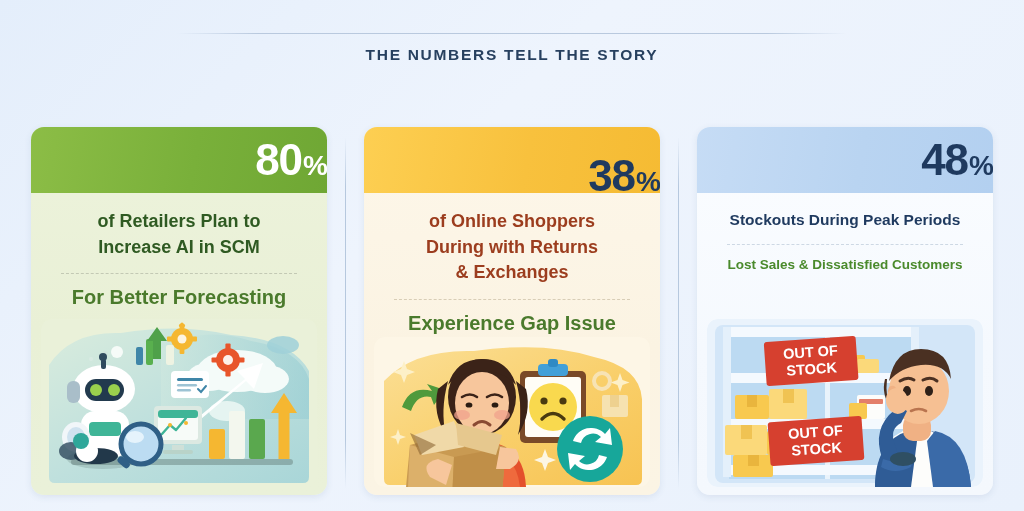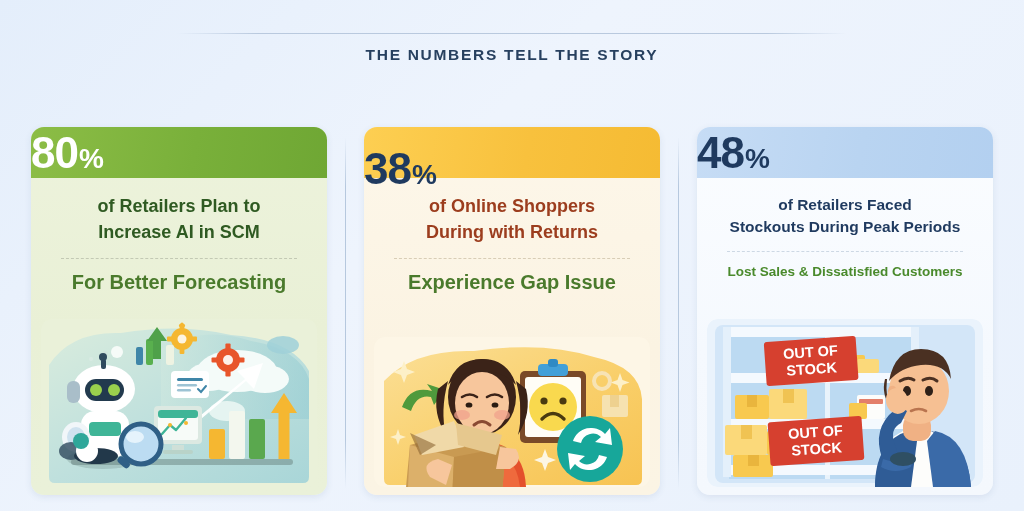--- a/index.html
+++ b/index.html
@@ -40,21 +40,21 @@
     border-radius: 13px; overflow: hidden; position: relative;
     display: flex; flex-direction: column;
     box-shadow: 0 2px 7px rgba(60,90,130,0.10);
   }
   .divider-v {
     width: 1px; align-self: stretch; margin: 10px 0;
     background: linear-gradient(to bottom, rgba(175,195,220,0), #b6c8de 14%, #b6c8de 86%, rgba(175,195,220,0));
   }
 
   .card-head {
-    height: 51px; display: flex; align-items: center; justify-content: flex-start;
+    height: 66px; display: flex; align-items: center; justify-content: flex-end;
   }
   .pct {
     font-size: 44px; font-weight: bold; letter-spacing: -1px;
     display: flex; align-items: baseline;
   }
   .pct .sym { font-size: 28px; font-weight: bold; margin-left: 1px; }
 
   .card-body { flex: 1; display: flex; flex-direction: column; align-items: center; }
   .stat-text {
     margin-top: 16px; text-align: center; font-size: 18px; font-weight: bold;
@@ -235,20 +235,21 @@
     <div class="card-head">
       <div class="pct">
         <span>38</span>
           <span class="sym">%</span>
       </div>
     </div>
     <div class="card-body">
       <div class="stat-text">
         <div>of Online Shoppers</div>
         <div>During with Returns</div>
+        <div>&amp; Exchanges</div>
       </div>
       <div class="dash-rule"></div>
       <div class="tagline">Experience Gap Issue</div>
     </div>
     <div class="illus" style="height:150px">
       <svg viewBox="0 0 276 150" preserveAspectRatio="xMidYMid slice">
         <defs>
           <linearGradient id="g2bg" x1="0" y1="0" x2="1" y2="1">
             <stop offset="0" stop-color="#fbdf96"></stop>
               <stop offset="0.55" stop-color="#f9cf6a"></stop>
@@ -319,21 +320,20 @@
 
   <div class="card c3">
     <div class="card-head">
       <div class="pct">
         <span>48</span>
           <span class="sym">%</span>
       </div>
     </div>
     <div class="card-body">
       <div class="stat-text" style="font-size:15.5px">
-        <div>of Retailers Faced</div>
         <div>Stockouts During Peak Periods</div>
       </div>
       <div class="dash-rule"></div>
       <div class="tagline" style="font-size:13.5px">Lost Sales &amp; Dissatisfied Customers</div>
     </div>
     <div class="illus">
       <svg viewBox="0 0 276 168" preserveAspectRatio="xMidYMid slice">
         <rect x="0" y="0" width="276" height="168" rx="10" fill="#eaf3fc"></rect>
         <rect x="8" y="6" width="260" height="158" rx="8" fill="#d3e6f8"></rect>
 

